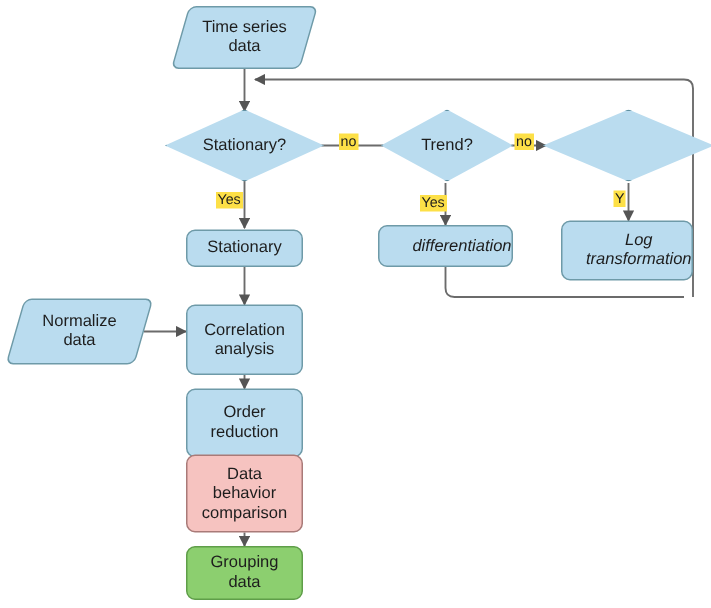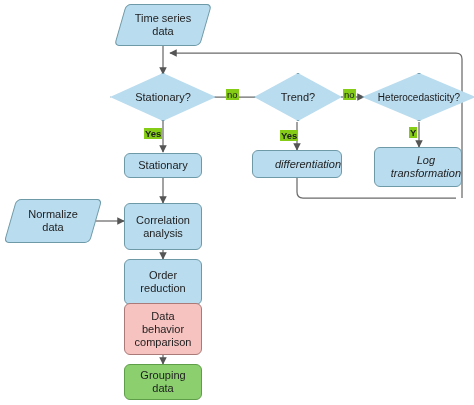--- a/index.html
+++ b/index.html
@@ -90,26 +90,26 @@
   .dec .lbl {
     position: relative;
     z-index: 3;
     white-space: nowrap;
   }
   .edge-label {
     position: absolute;
     font-size: 9.5px;
     color: #1d1d1d;
     z-index: 3;
-    background: #84cc16;
+    background: #fde047;
     padding: 0 1px;
     white-space: nowrap;
   }
   .edge-label.bold {
-    font-weight: bold;
+    font-weight: normal;
   }
 </style>
 </head>
 <body>
 
 <div id="canvas">
 
   <svg id="edges" viewBox="0 0 474 405" xmlns="http://www.w3.org/2000/svg">
     <defs>
       <marker id="arrow" viewBox="0 0 10 10" refX="9" refY="5" markerWidth="6" markerHeight="6" orient="auto-start-reverse">
@@ -161,21 +161,20 @@
     <span class="lbl">Trend?</span>
   </div>
 
   <div class="node dec" style="left:110px; top:73px; width:106px; height:48px;">
     <span class="shape"></span>
     <span class="lbl">Stationary?</span>
   </div>
 
   <div class="node dec" style="left:362px; top:73px; width:114px; height:48px;">
     <span class="shape"></span>
-    <span class="lbl" style="font-size:10px;">Heterocedasticity?</span>
   </div>
 
   <div class="node proc italic" style="left:252px; top:150px; width:90px; height:28px;">
     <span>differentiation</span>
   </div>
 
   <div class="node proc italic" style="left:374px; top:147px; width:88px; height:40px;">
     <span>
       <span>Log</span><br>
       <span>transformation</span>

